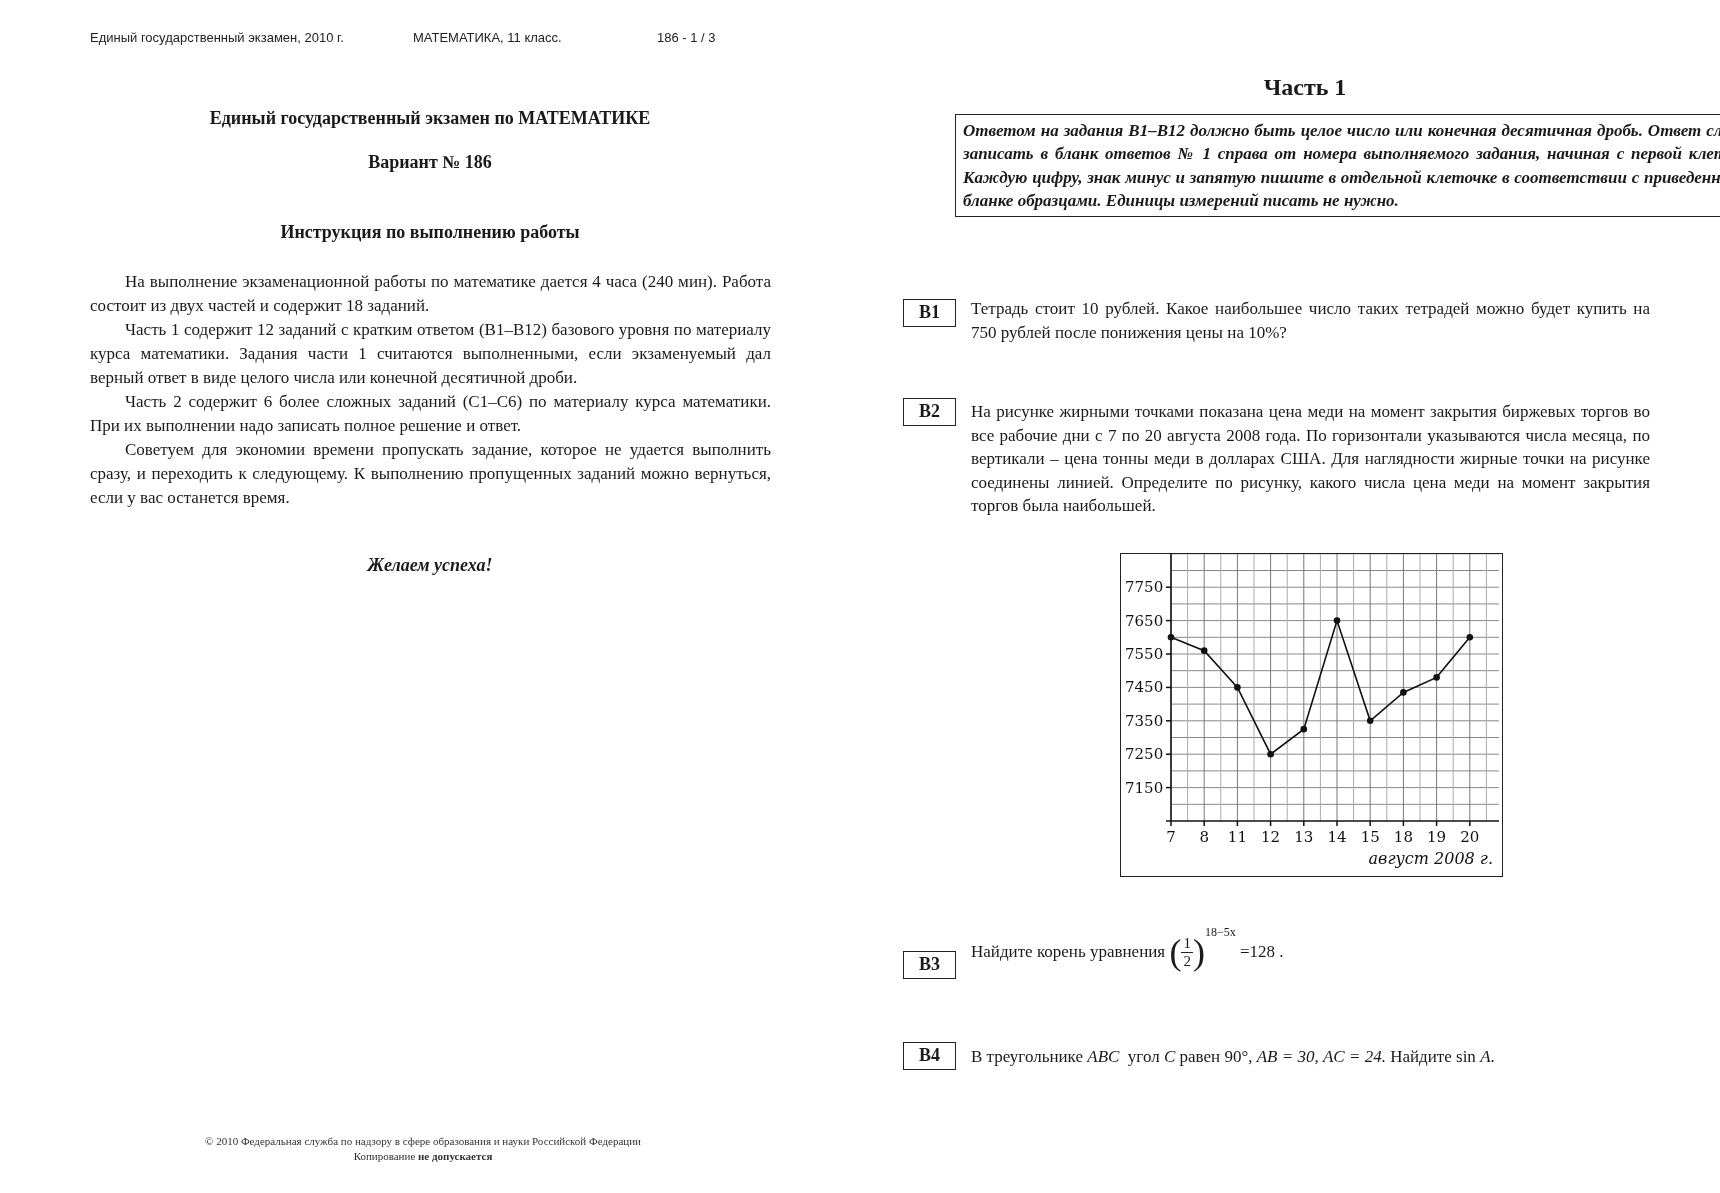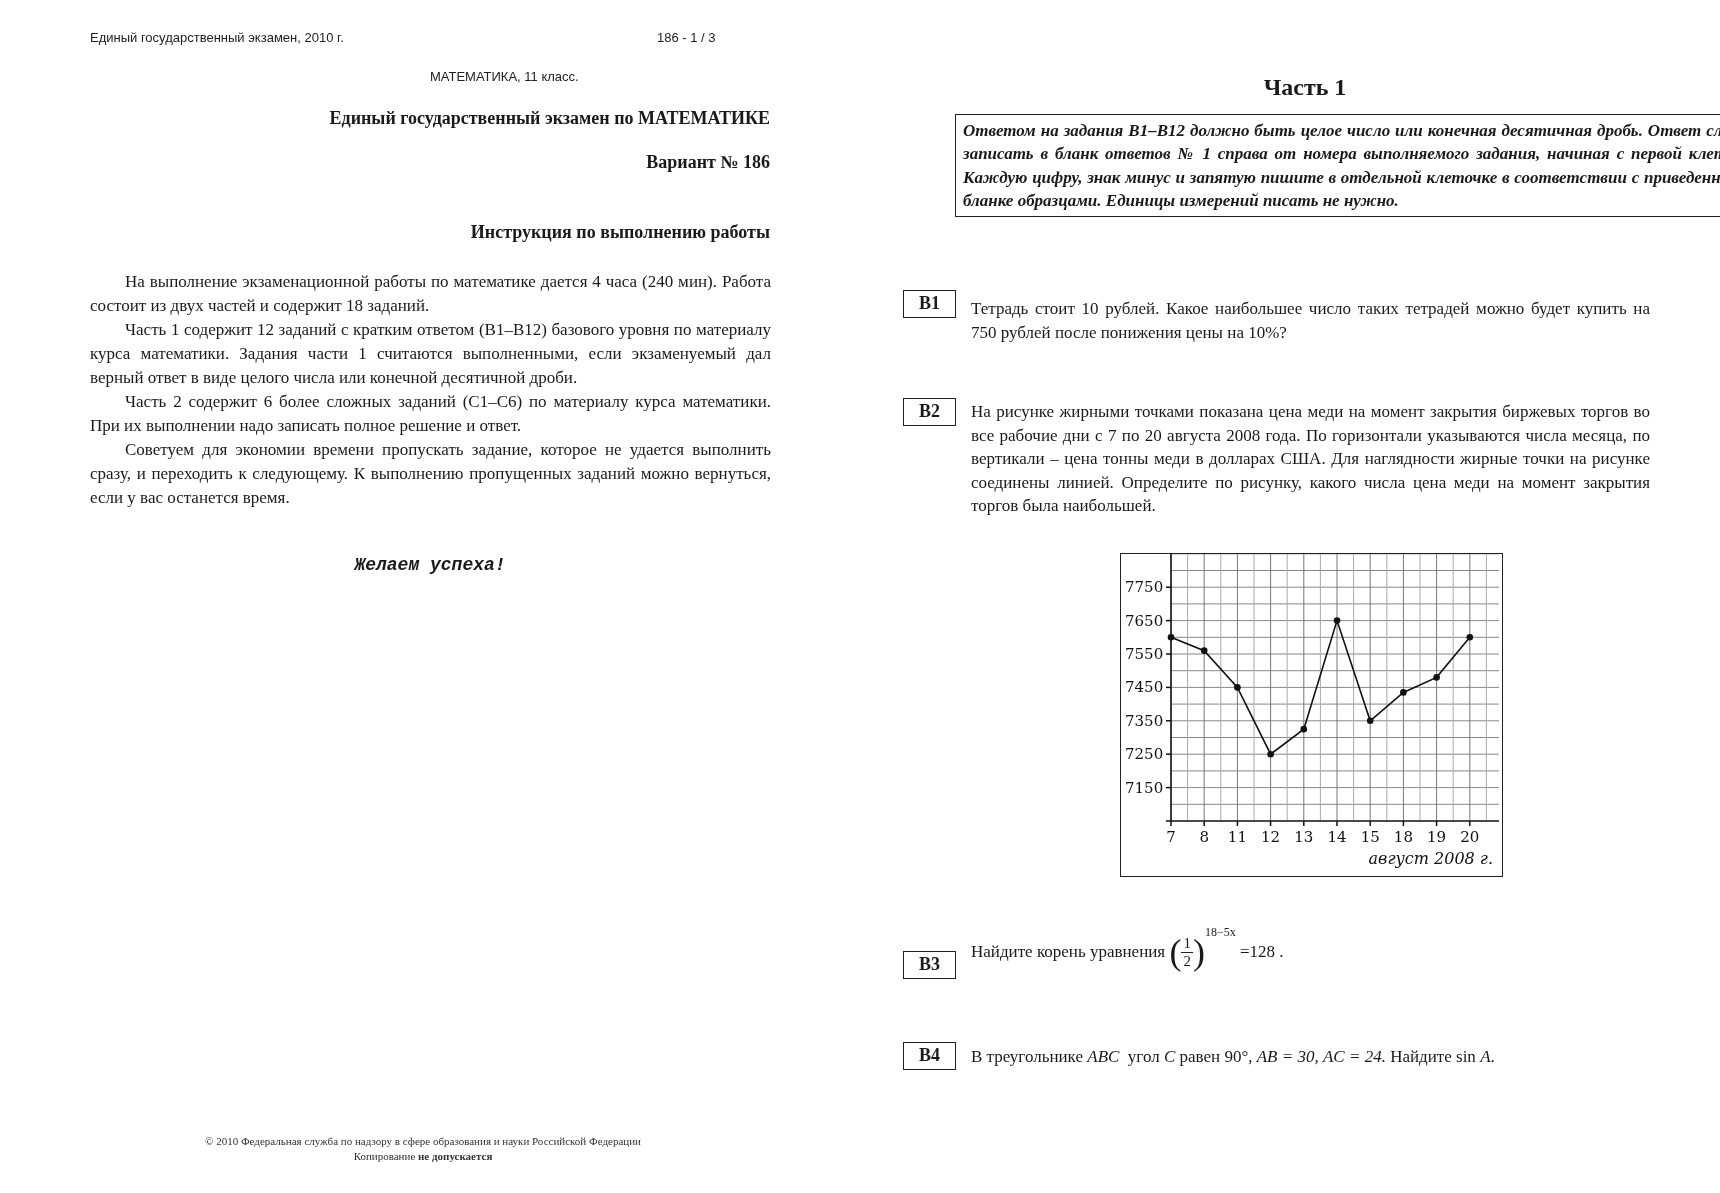--- a/index.html
+++ b/index.html
@@ -1,59 +1,59 @@
 <!DOCTYPE html>
 <html><head>
 <meta charset="utf-8">
 <style>
   * { box-sizing: border-box; margin: 0; padding: 0; }
   body { width: 1720px; height: 1193px; background: #ffffff; position: relative; overflow: hidden;
          font-family: "Liberation Serif", serif; color: #1a1a1a; }
   .hdr { position: absolute; top: 30px; font-family: "Liberation Sans", sans-serif; font-size: 13px; color: #222; }
-  .title { position: absolute; left: 90px; width: 680px; text-align: right; font-weight: bold; font-size: 18px; }
+  .title { position: absolute; left: 90px; width: 680px; text-align: center; font-weight: bold; font-size: 18px; }
   .para { position: absolute; left: 90px; width: 681px; font-size: 17px; line-height: 24px; text-align: justify; }
   .para p { text-indent: 35px; }
-  .wish { position: absolute; left: 90px; width: 680px; top: 555px; text-align: center; font-weight: bold; font-style: italic; font-size: 18px; font-family: Liberation Mono, monospace; }
+  .wish { position: absolute; left: 90px; width: 680px; top: 555px; text-align: center; font-weight: bold; font-style: italic; font-size: 18px; }
   .part-title { position: absolute; left: 955px; width: 700px; top: 74px; text-align: center; font-weight: bold; font-size: 24px; }
   .notice { position: absolute; left: 955px; top: 114px; width: 819px; border: 1.5px solid #222; padding: 4px 7px;
             font-weight: bold; font-style: italic; font-size: 17px; line-height: 23.3px; text-align: justify; }
   .tbox { position: absolute; left: 903px; width: 53px; height: 28px; border: 1.5px solid #222; text-align: center;
           font-weight: bold; font-size: 18px; line-height: 25px; }
   .task { position: absolute; left: 971px; width: 679px; font-size: 17px; line-height: 23.5px; text-align: justify; }
   .footer { position: absolute; left: 153px; width: 540px; top: 1134px; text-align: center; font-size: 11px; line-height: 15px; color: #333; }
   .chart { position: absolute; left: 1120px; top: 553px; width: 383px; height: 324px; border: 1.5px solid #222; }
   .frac { display: inline-block; vertical-align: middle; text-align: center; font-size: 15px; line-height: 17px; }
   .frac .num { display: block; border-bottom: 1px solid #222; padding: 0 2px; }
   .paren { font-size: 36px; vertical-align: middle; font-weight: lighter; }
   sup.exp { font-size: 12px; position: relative; top: -14px; }
   i.v { font-style: italic; }
 </style>
 </head>
 <body>
 
 <div class="hdr" style="left:90px;">Единый государственный экзамен, 2010 г.</div>
-<div class="hdr" style="left:430px;margin-top:39px;">МАТЕМАТИКА, 11 класс.</div>
+<div class="hdr" style="left:413px;">МАТЕМАТИКА, 11 класс.</div>
 <div class="hdr" style="left:657px;">186 - 1 / 3</div>
 
 <div class="title" style="top:108px;">Единый государственный экзамен по МАТЕМАТИКЕ</div>
 <div class="title" style="top:152px;">Вариант № 186</div>
 <div class="title" style="top:222px;">Инструкция по выполнению работы</div>
 
 <div class="para" style="top:270px;">
   <p>На выполнение экзаменационной работы по математике дается 4 часа (240 мин). Работа состоит из двух частей и содержит 18 заданий.</p>
   <p>Часть 1 содержит 12 заданий с кратким ответом (B1–B12) базового уровня по материалу курса математики. Задания части 1 считаются выполненными, если экзаменуемый дал верный ответ в виде целого числа или конечной десятичной дроби.</p>
   <p>Часть 2 содержит 6 более сложных заданий (C1–C6) по материалу курса математики. При их выполнении надо записать полное решение и ответ.</p>
   <p>Советуем для экономии времени пропускать задание, которое не удается выполнить сразу, и переходить к следующему. К выполнению пропущенных заданий можно вернуться, если у вас останется время.</p>
 </div>
 <div class="wish">Желаем успеха!</div>
 
 <div class="part-title">Часть 1</div>
 <div class="notice">Ответом на задания B1–B12 должно быть целое число или конечная десятичная дробь. Ответ следует записать в бланк ответов № 1 справа от номера выполняемого задания, начиная с первой клеточки. Каждую цифру, знак минус и запятую пишите в отдельной клеточке в соответствии с приведенными в бланке образцами. Единицы измерений писать не нужно.</div>
 
-<div class="tbox" style="top:290px;">B1</div>
+<div class="tbox" style="top:299px;">B1</div>
 <div class="task" style="top:297px;">Тетрадь стоит 10 рублей. Какое наибольшее число таких тетрадей можно будет купить на 750 рублей после понижения цены на 10%?</div>
 
 <div class="tbox" style="top:398px;">B2</div>
 <div class="task" style="top:400px;">На рисунке жирными точками показана цена меди на момент закрытия биржевых торгов во все рабочие дни с 7 по 20 августа 2008 года. По горизонтали указываются числа месяца, по вертикали – цена тонны меди в долларах США. Для наглядности жирные точки на рисунке соединены линией. Определите по рисунку, какого числа цена меди на момент закрытия торгов была наибольшей.</div>
 
 <div class="chart">
   <svg id="chart-svg" width="380" height="321" viewBox="0 0 380 321">
       <line x1="50" x2="378" y1="250.3" y2="250.3" stroke="#888" stroke-width="1"></line>
       <line x1="50" x2="378" y1="233.6" y2="233.6" stroke="#888" stroke-width="1"></line>
       <line x1="50" x2="378" y1="216.9" y2="216.9" stroke="#888" stroke-width="1"></line>

